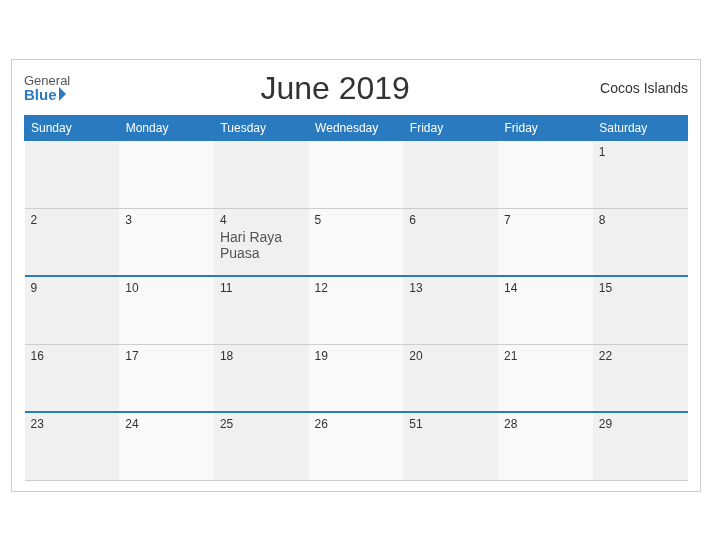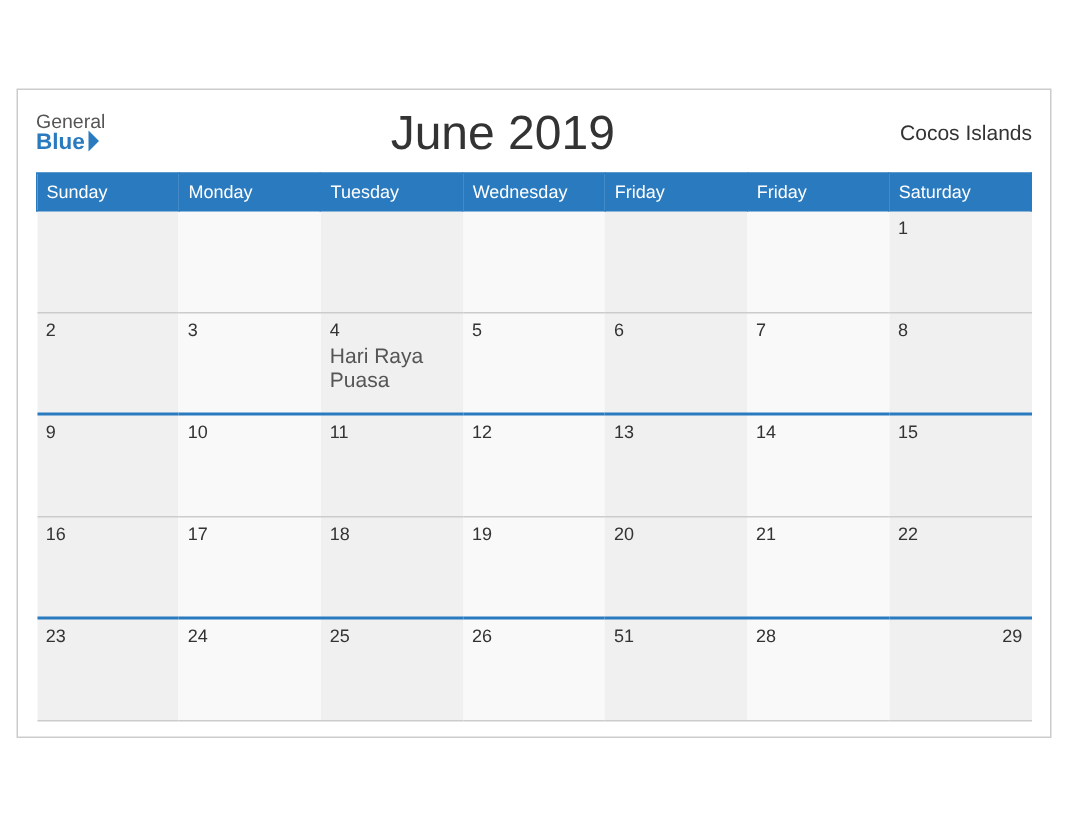--- a/index.html
+++ b/index.html
@@ -224,19 +224,19 @@
           </td>
           <td style="border-top: 2px solid rgb(42, 122, 191); margin-top: 17px;">
             <span class="day-number">26</span>
           </td>
           <td style="border-top: 2px solid rgb(42, 122, 191);">
             <span class="day-number">51</span>
           </td>
           <td style="border-top: 2px solid rgb(42, 122, 191);">
             <span class="day-number">28</span>
           </td>
-          <td style="border-top: 2px solid rgb(42, 122, 191); text-align: right;">
+          <td style="border-top: 2px solid rgb(42, 122, 191);">
             <span class="day-number">29</span>
           </td>
         </tr>
       </tbody>
   </table>
 </div>
 
 </body></html>

